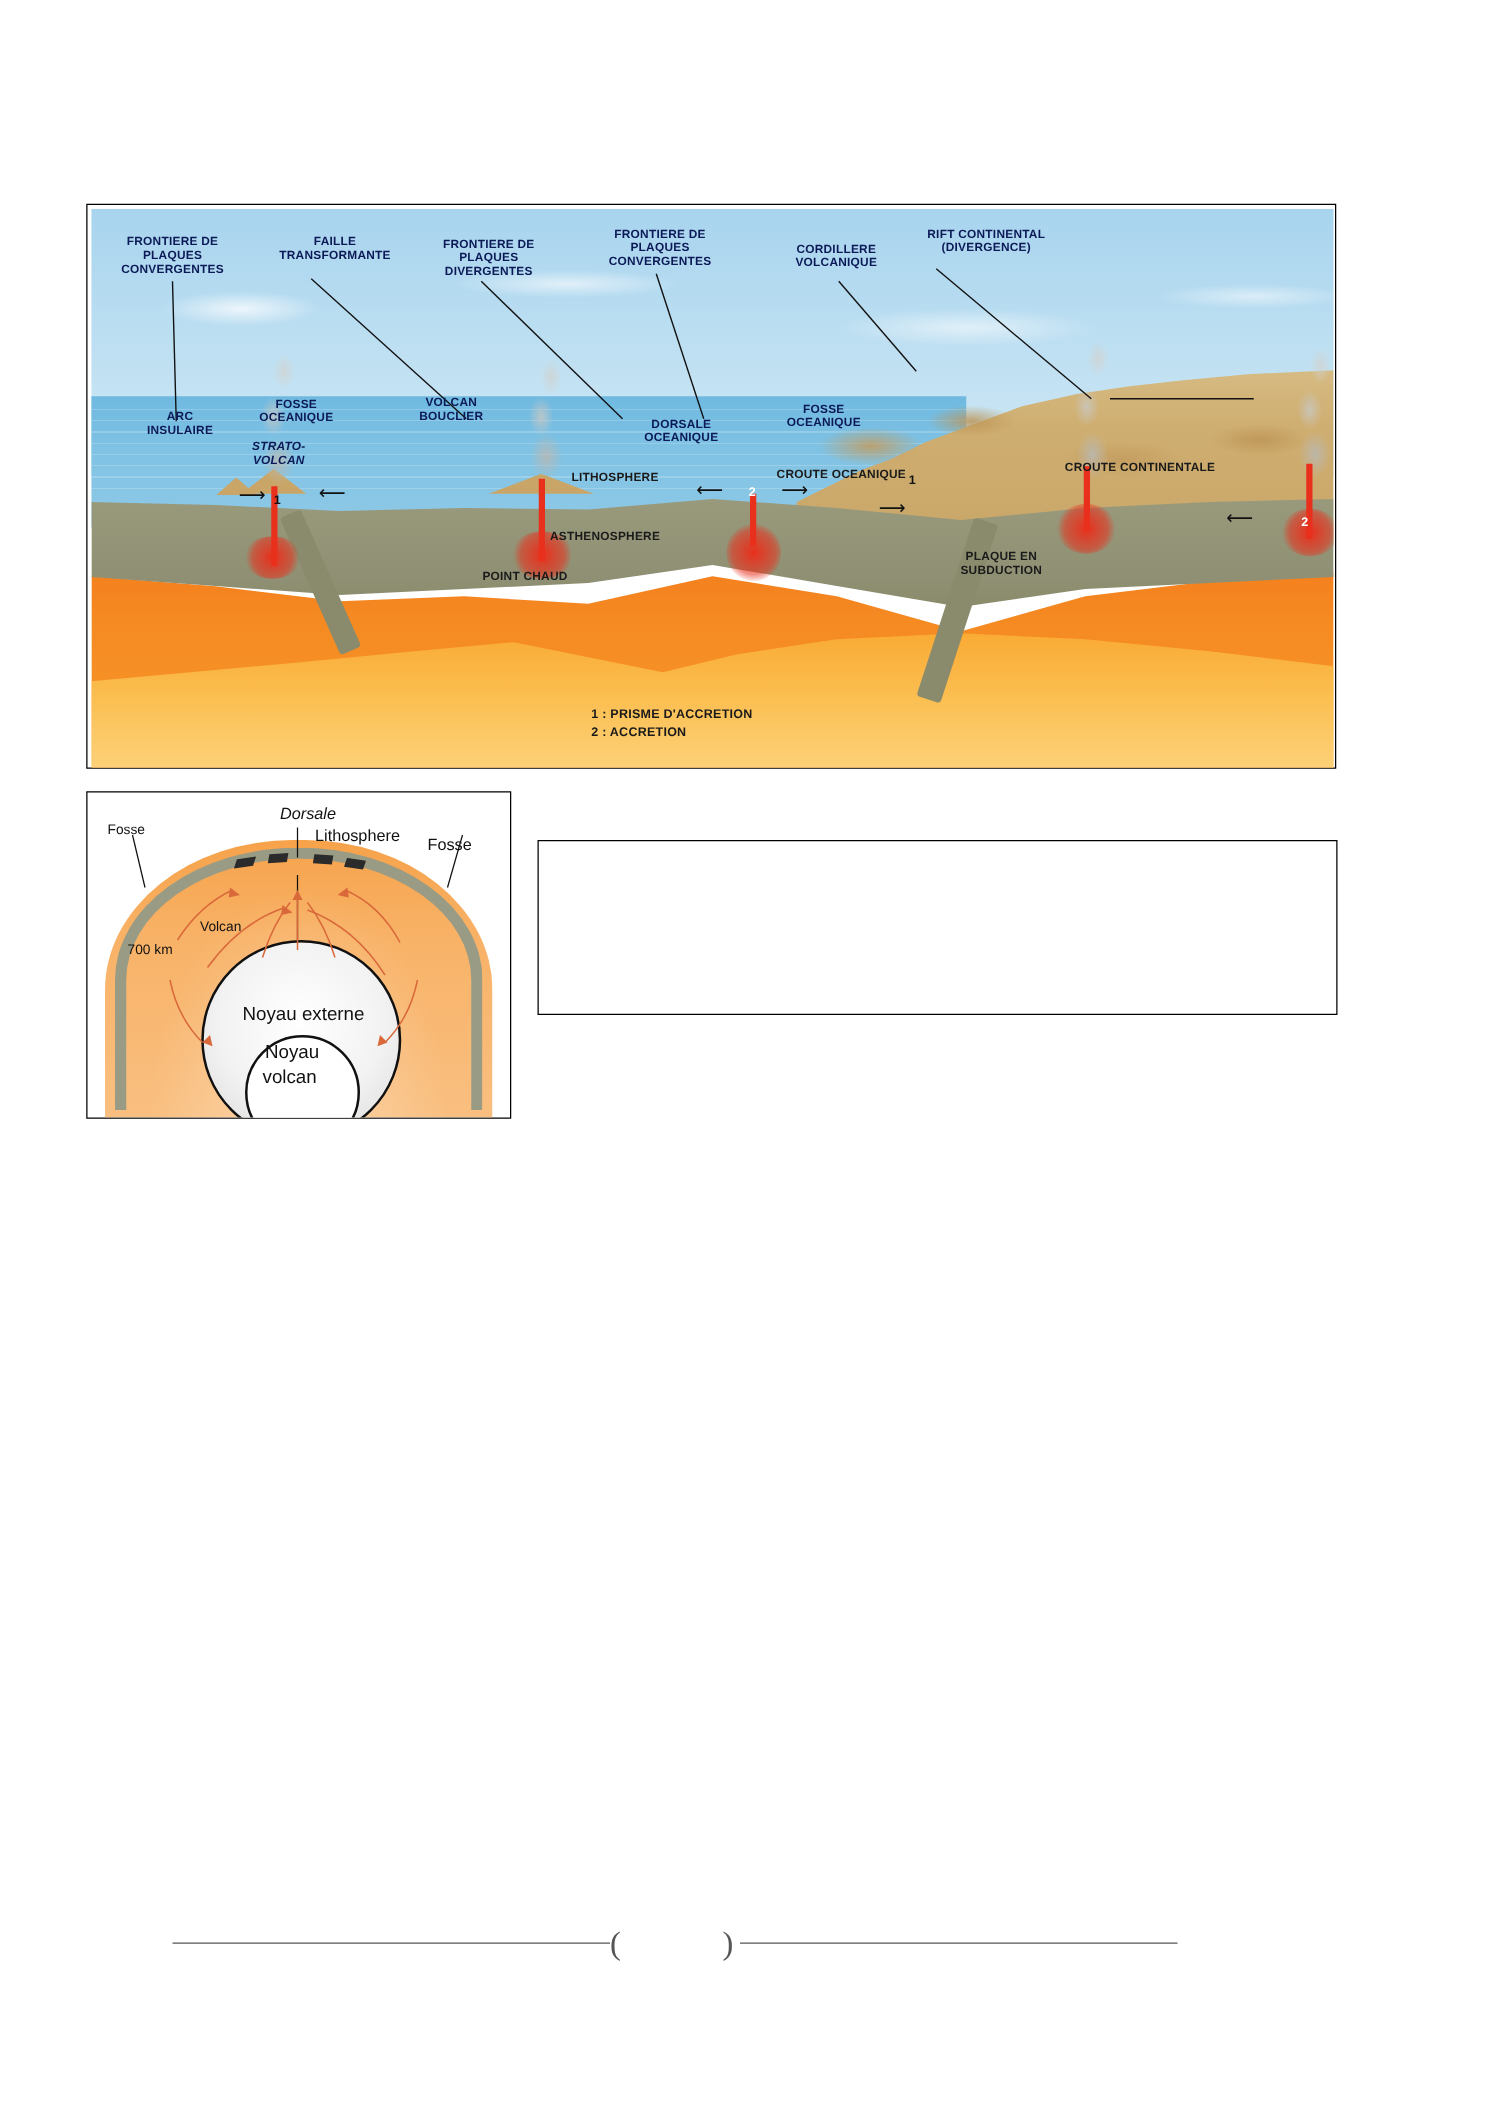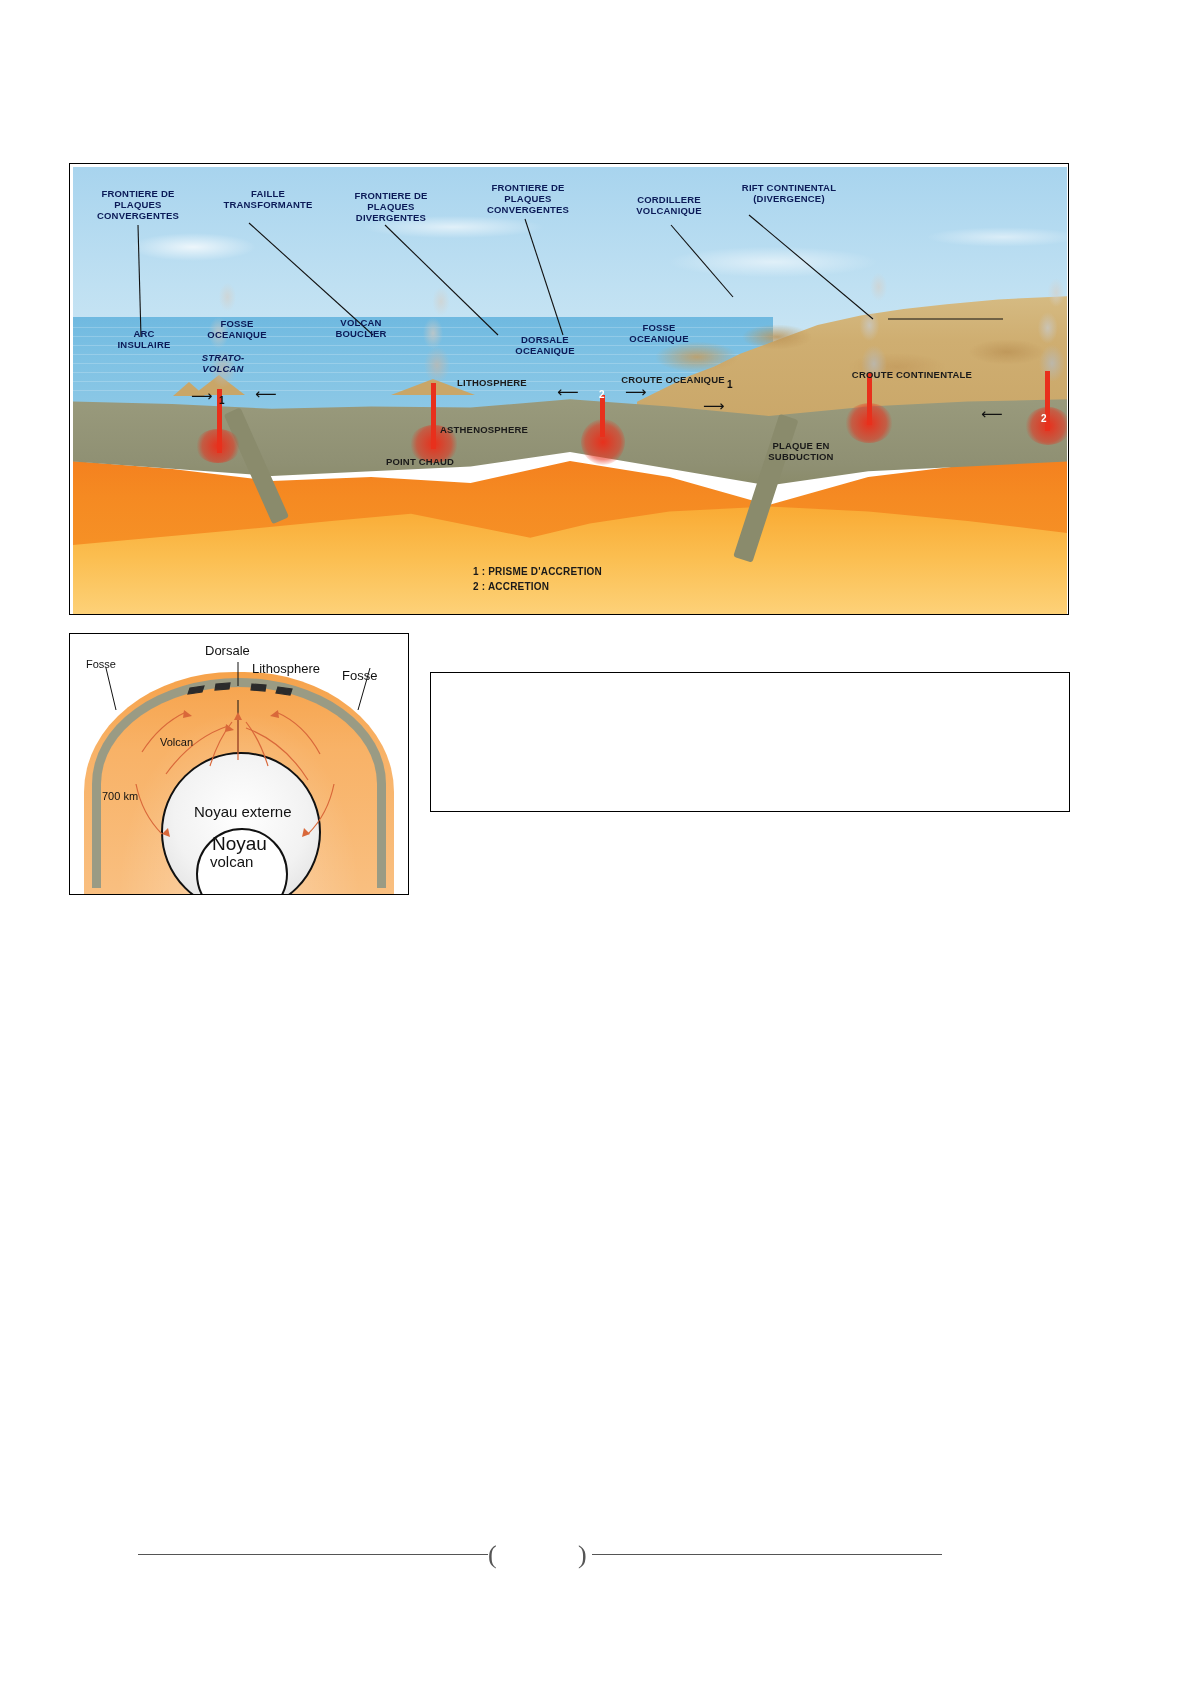--- a/index.html
+++ b/index.html
@@ -432,27 +432,27 @@
     </g>
     <g stroke="#2b2b2b" stroke-width="1.2" fill="#2b2b2b">
       <polygon points="120,54 134,52 132,58 118,60"></polygon>
       <polygon points="146,50 160,49 159,55 145,56"></polygon>
       <polygon points="182,50 196,51 195,57 181,56"></polygon>
       <polygon points="208,53 222,55 220,61 206,59"></polygon>
     </g>
   </svg>
 
   <div class="elabel" style="left:16px; top:24px;">Fosse</div>
-  <div class="elabel big" style="left:135px; top:9px;">Dorsale</div>
+  <div class="elabel big" style="left:154px; top:9px;font-style:italic;">Dorsale</div>
   <div class="elabel big" style="left:182px; top:27px;">Lithosphere</div>
   <div class="elabel big" style="left:272px; top:34px;">Fosse</div>
   <div class="elabel" style="left:90px; top:102px;">Volcan</div>
-  <div class="elabel" style="left:32px; top:156px;">700 km</div>
+  <div class="elabel" style="left:32px; top:120px;">700 km</div>
   <div class="elabel big" style="left:124px; top:169px; font-size:15px;">Noyau externe</div>
-  <div class="elabel big" style="left:142px; top:199px; font-size:19px;">Noyau</div>
+  <div class="elabel big" style="left:142px; top:199px; font-size:15px;">Noyau</div>
   <div class="elabel big" style="left:140px; top:219px; font-size:15px;">volcan</div>
 </div>
 
 <div id="answer-box"></div>
 
 <div id="footer">
   <div class="foot-rule l"></div>
   <div class="foot-brace l">(</div>
   <div class="foot-page"></div>
   <div class="foot-brace r">)</div>

